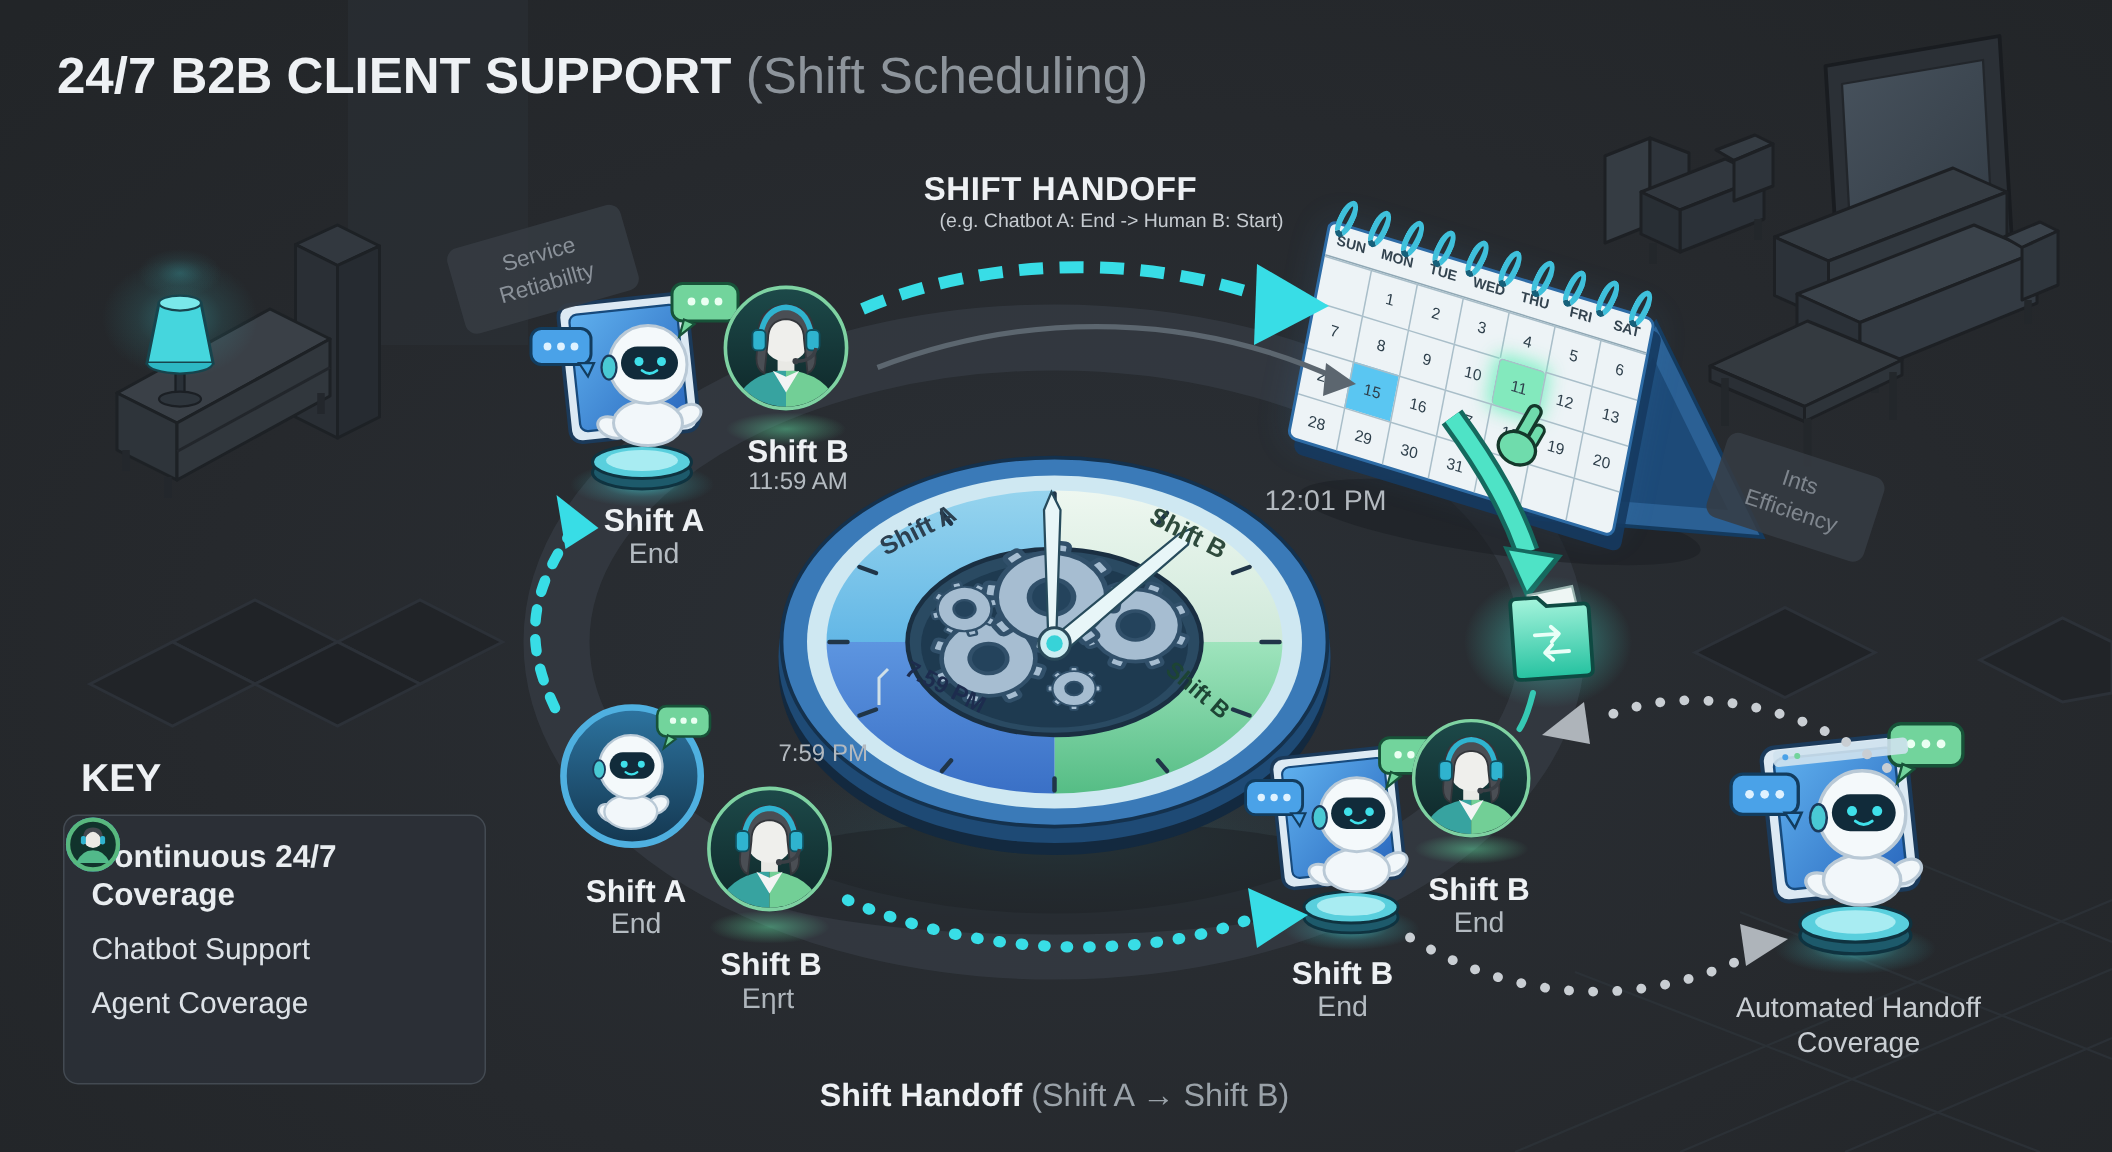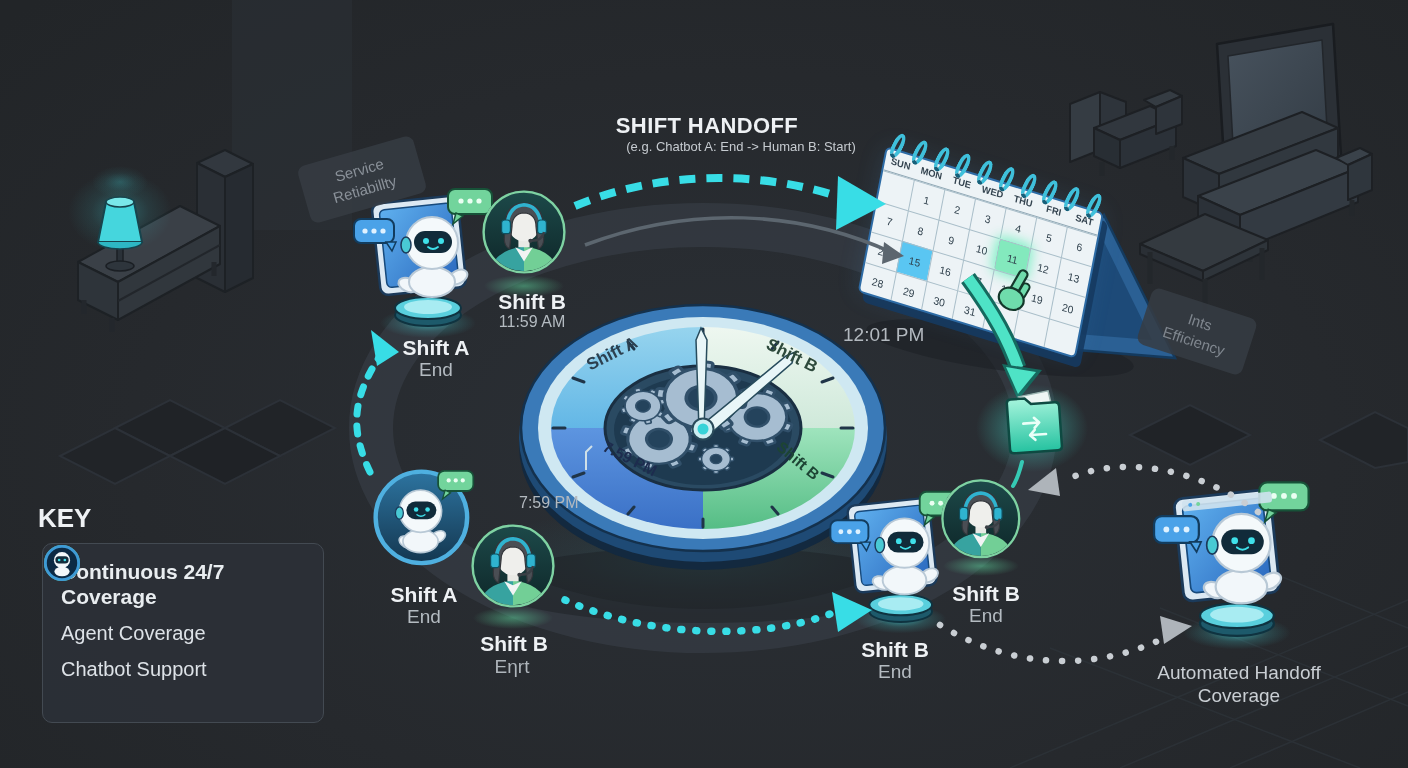--- a/index.html
+++ b/index.html
@@ -458,20 +458,24 @@
     <path d="M1022 462 q-4 16 -9 24" stroke="#36c9b4" stroke-width="4" fill="none" stroke-linecap="round"></path>
   </g>
 
   <g transform="translate(1014,290) rotate(30)">
     <rect x="-4" y="-22" width="8.5" height="26" rx="4" fill="#6fdcac" stroke="#14382b" stroke-width="2.2"></rect>
     <rect x="5" y="-12" width="7.5" height="16" rx="3.5" fill="#6fdcac" stroke="#14382b" stroke-width="2"></rect>
     <ellipse cx="2" cy="9" rx="13" ry="10.5" fill="#6fdcac" stroke="#14382b" stroke-width="2.2"></ellipse>
   </g>
 </svg>
 
+<div class="txt" style="left:38px;top:32px;font-size:34px;">
+  <span class="b">24/7 B2B CLIENT SUPPORT</span>
+  <span style="color:#8d949b;">(Shift Scheduling)</span>
+</div>
 
 <div class="txt c b" style="left:707px;top:114px;font-size:22px;letter-spacing:.4px;">SHIFT HANDOFF</div>
 <div class="txt c" style="left:741px;top:140px;font-size:13px;color:#c6cbd0;">(e.g. Chatbot A: End -&gt; Human B: Start)</div>
 
 <div class="plaque" style="left:302px;top:150px;width:96px;transform:rotate(-16deg);">
   <div>Service</div>
   <div>Retiabillty</div>
 </div>
 <div class="plaque" style="left:1142px;top:302px;width:86px;transform:rotate(18deg);color:#7f868e;">
   <div>Ints</div>
@@ -500,42 +504,46 @@
 
 <div class="txt c b" style="left:895px;top:638px;font-size:21px;">Shift B</div>
 <div class="txt c s" style="left:895px;top:661px;font-size:19px;">End</div>
 
 <div class="txt c b" style="left:986px;top:582px;font-size:21px;">Shift B</div>
 <div class="txt c s" style="left:986px;top:605px;font-size:19px;">End</div>
 
 <div class="txt c" style="left:1239px;top:662px;font-size:19px;color:#c9ced3;">Automated Handoff</div>
 <div class="txt c" style="left:1239px;top:685px;font-size:19px;color:#c9ced3;">Coverage</div>
 
-<div class="txt b" style="left:38px;top:504px;font-size:26px;">KEY</div>
+<div class="txt b" style="left:54px;top:504px;font-size:26px;">KEY</div>
 <div class="key-panel">
   <div class="key-title">Continuous 24/7</div>
   <div class="key-title">Coverage</div>
+  <div class="key-row">
+    <svg width="38" height="38" viewBox="0 0 40 40">
+      <circle cx="20" cy="20" r="17.5" fill="#0c2a44" stroke="#3e9ad6" stroke-width="3"></circle>
+      <ellipse cx="20" cy="29" rx="8" ry="5" fill="#f2f7fa"></ellipse>
+      <circle cx="20" cy="17" r="8.5" fill="#f2f7fa"></circle>
+      <rect x="13" y="13" width="14" height="7.5" rx="3.75" fill="#122c3c"></rect>
+      <circle cx="17" cy="16.8" r="1.4" fill="#3fe0ea"></circle>
+          <circle cx="23" cy="16.8" r="1.4" fill="#3fe0ea"></circle>
+    </svg>
+    <span class="key-label">Chatbot Support</span>
+  </div>
   <div class="key-row">
     <svg width="38" height="38" viewBox="0 0 40 40">
       <circle cx="20" cy="20" r="17.5" fill="#11332c" stroke="#58b87e" stroke-width="3"></circle>
       <path d="M8 33 Q12 24 20 24 Q28 24 32 33 Z" fill="#52b98a"></path>
       <circle cx="20" cy="16" r="6.5" fill="#ece9e4"></circle>
       <path d="M13 16 Q13 8 20 8 Q27 8 27 16 L27 19 Q24 11 20 11 Q16 11 13 19 Z" fill="#44484e"></path>
       <rect x="11.5" y="14" width="3.5" height="6" rx="1.5" fill="#2fb3cf"></rect>
       <rect x="25" y="14" width="3.5" height="6" rx="1.5" fill="#2fb3cf"></rect>
     </svg>
     <span class="key-label">Agent Coverage</span>
   </div>
-  <div class="key-row">
-    <svg width="38" height="38" viewBox="0 0 40 40">
-      <circle cx="20" cy="20" r="17.5" fill="#0c2a44" stroke="#3e9ad6" stroke-width="3"></circle>
-      <ellipse cx="20" cy="29" rx="8" ry="5" fill="#f2f7fa"></ellipse>
-      <circle cx="20" cy="17" r="8.5" fill="#f2f7fa"></circle>
-      <rect x="13" y="13" width="14" height="7.5" rx="3.75" fill="#122c3c"></rect>
-      <circle cx="17" cy="16.8" r="1.4" fill="#3fe0ea"></circle>
-          <circle cx="23" cy="16.8" r="1.4" fill="#3fe0ea"></circle>
-    </svg>
-    <span class="key-label">Chatbot Support</span>
-  </div>
-</div>
-
+</div>
+
+<div class="txt c" style="left:703px;top:718px;font-size:21.5px;">
+  <span class="b">Shift Handoff</span>
+  <span style="color:#9aa2a9;">(Shift A → Shift B)</span>
+</div>
 
 </div>
 
 </body></html>

